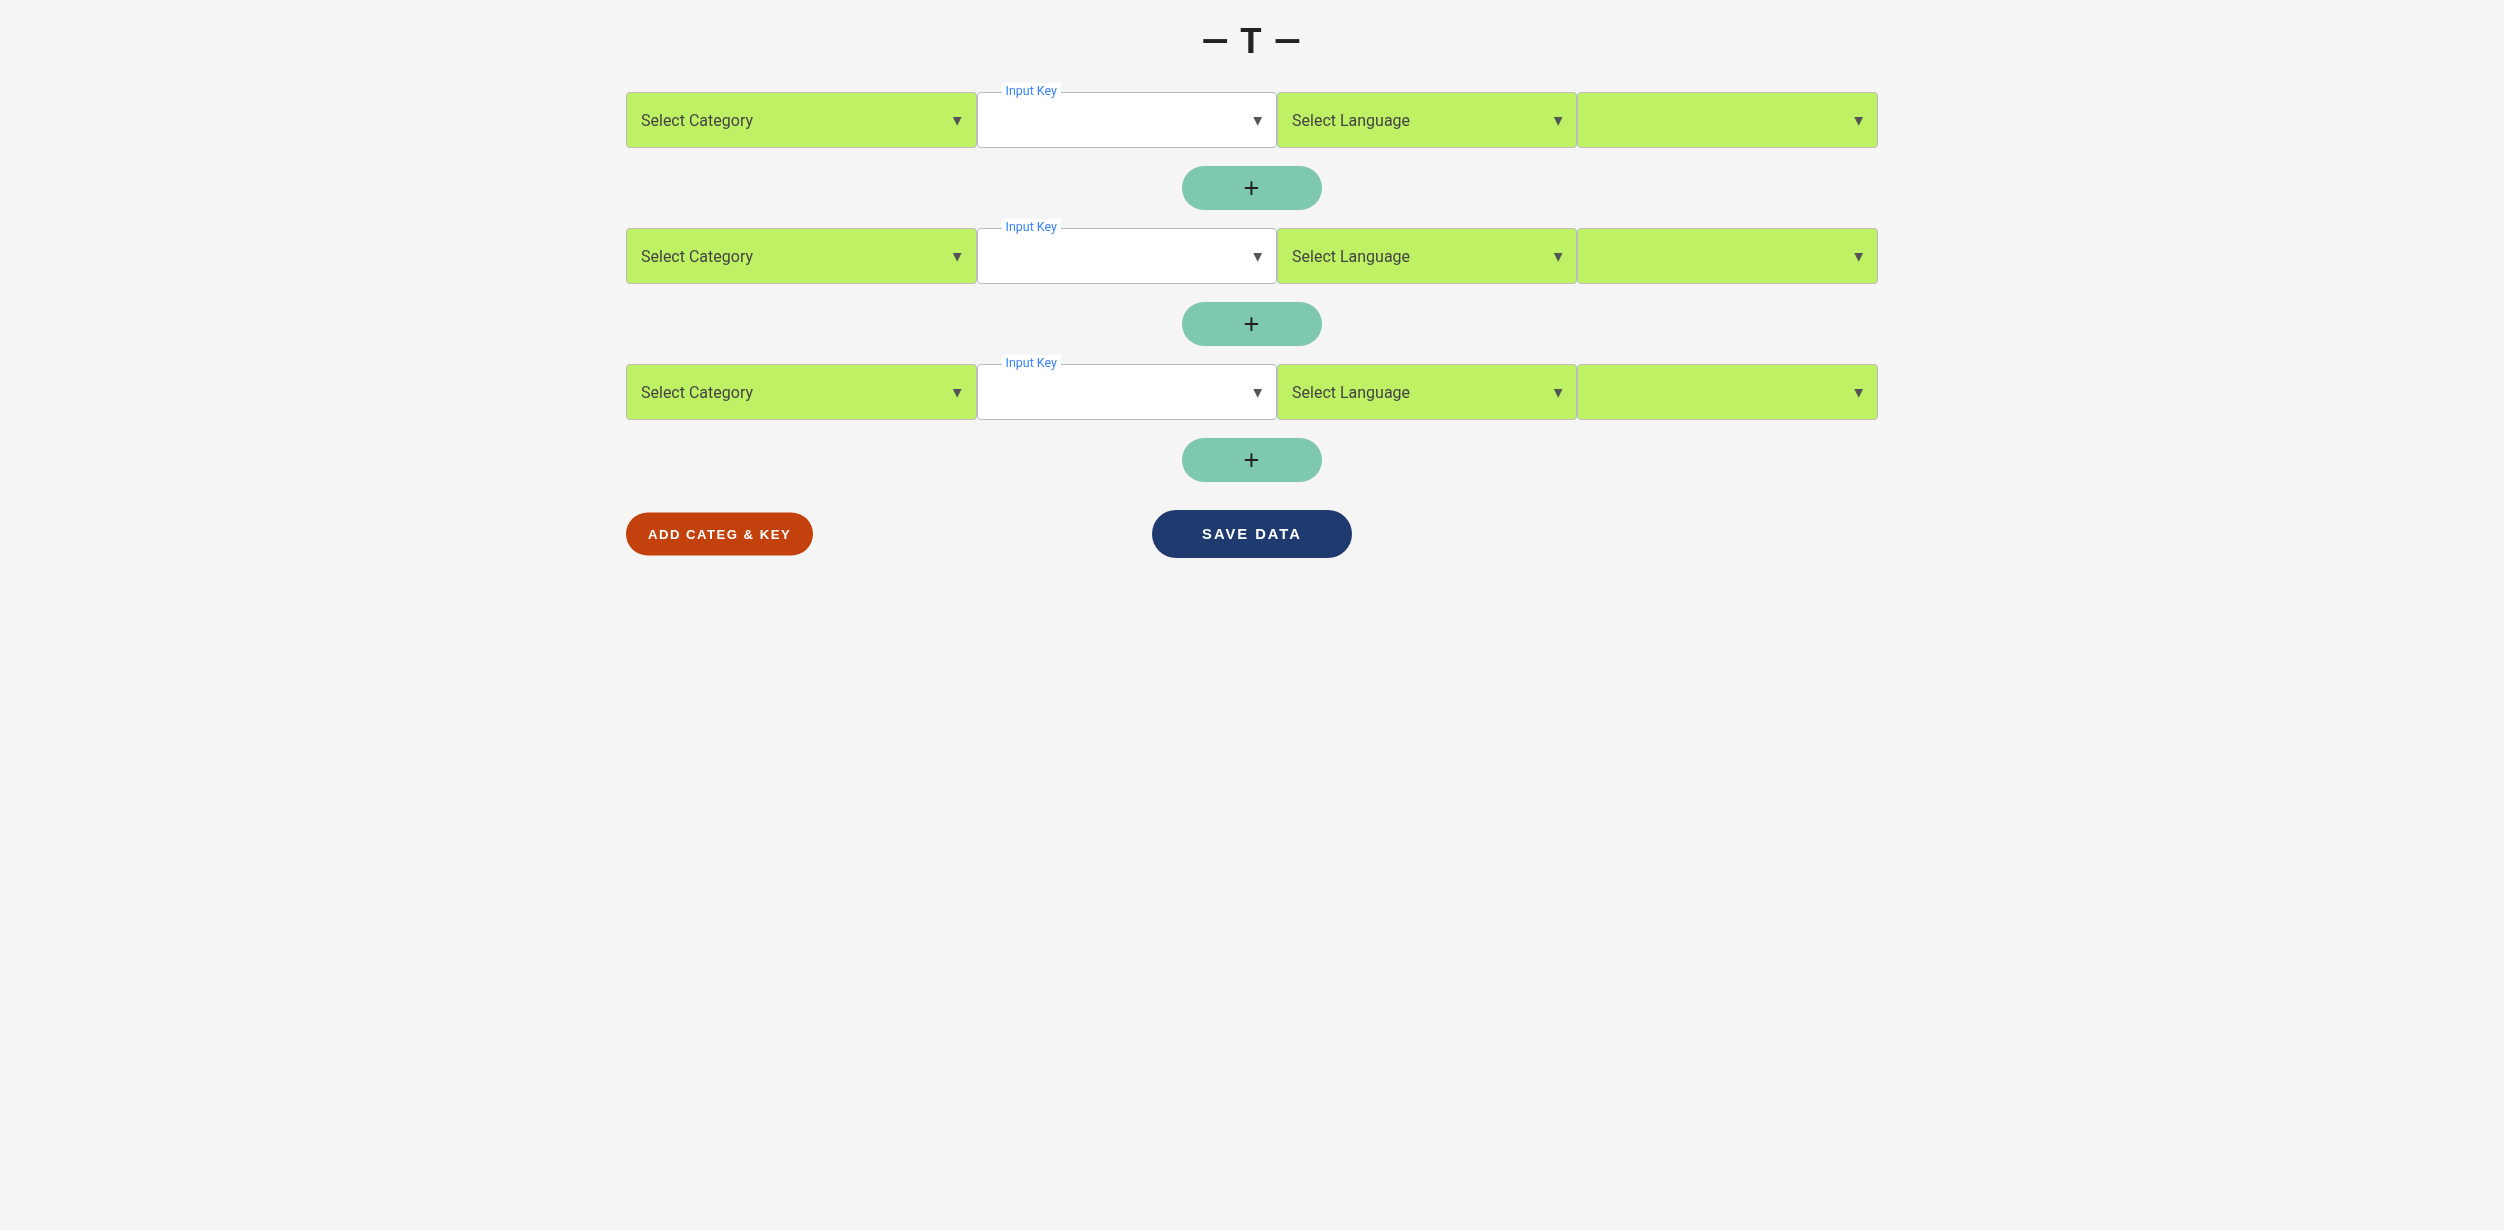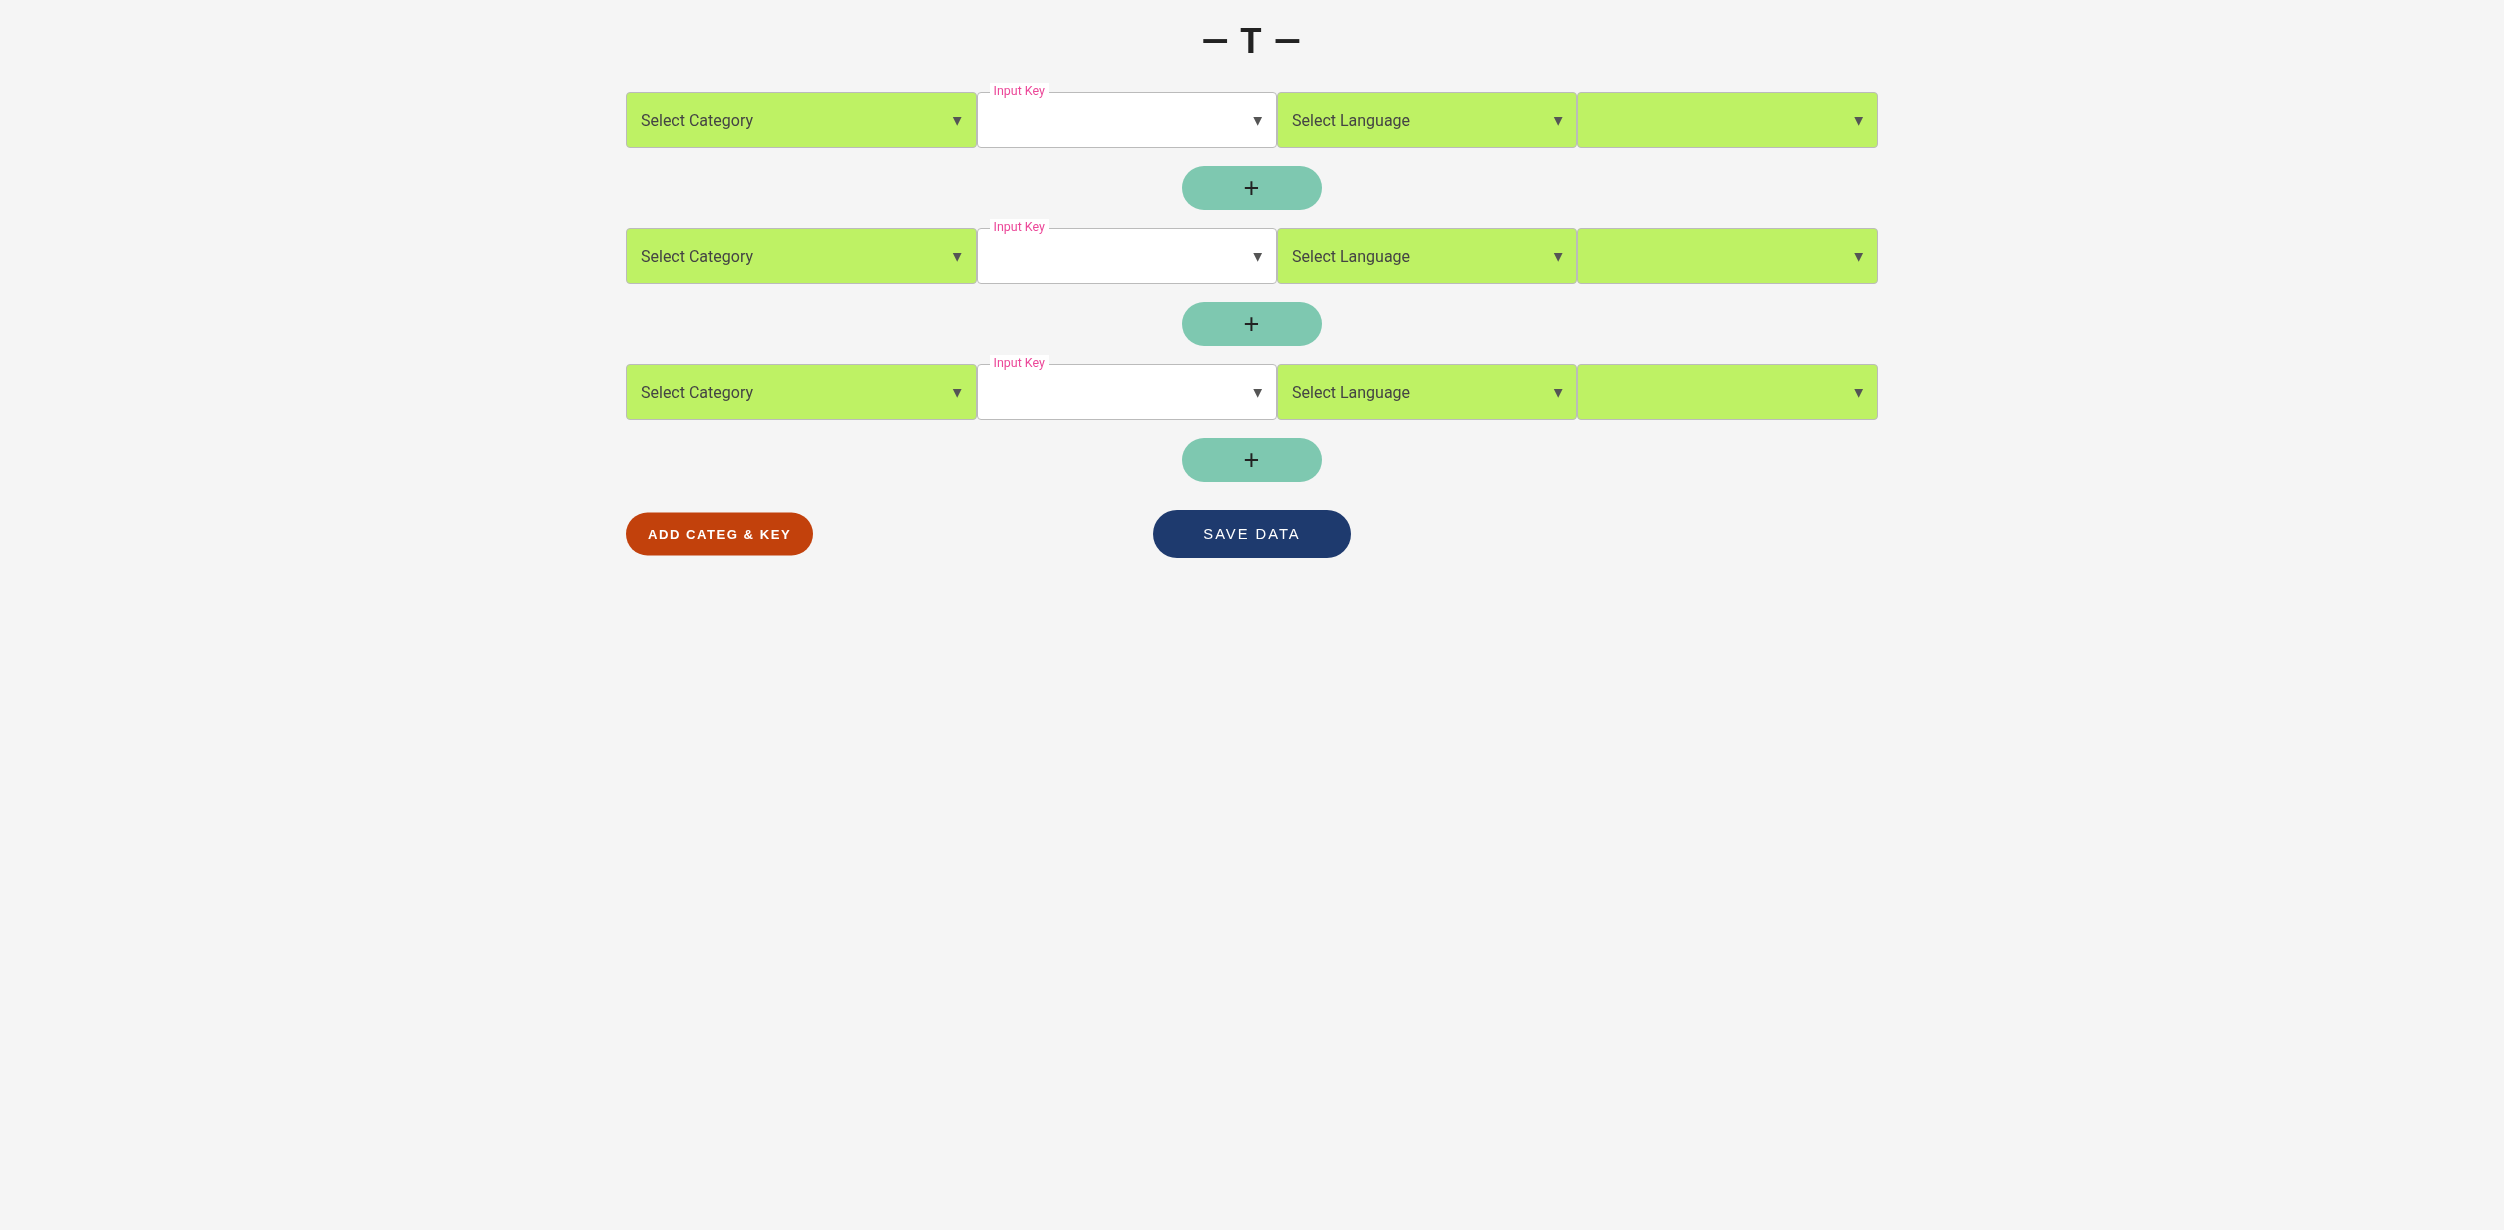--- a/index.html
+++ b/index.html
@@ -90,24 +90,24 @@
       height: 56px;
       display: flex;
       align-items: center;
       padding: 0 14px;
       cursor: pointer;
     }
 
     .input-key-label {
       position: absolute;
       top: -10px;
-      left: 12px;
+      left: 24px;
       background: #fff;
       font-size: 0.78rem;
-      color: #ec4899;
+      color: #3b82f6;
       padding: 0 4px;
       text-align: center;
     }
 
     .input-key-field .chevron-icon {
       position: absolute;
       right: 14px;
       font-size: 1.1rem;
       color: #555;
     }
@@ -161,21 +161,21 @@
       text-transform: uppercase;
     }
 
     .save-data-button {
       background: #1e3a6e;
       border: none;
       border-radius: 50px;
       padding: 16px 50px;
       color: #fff;
       font-size: 0.92rem;
-      font-weight: 400;
+      font-weight: 700;
       letter-spacing: 2px;
       cursor: pointer;
       text-transform: uppercase;
     }
 
     .row-section {
       width: 100%;
     }
   </style>
 </head>

